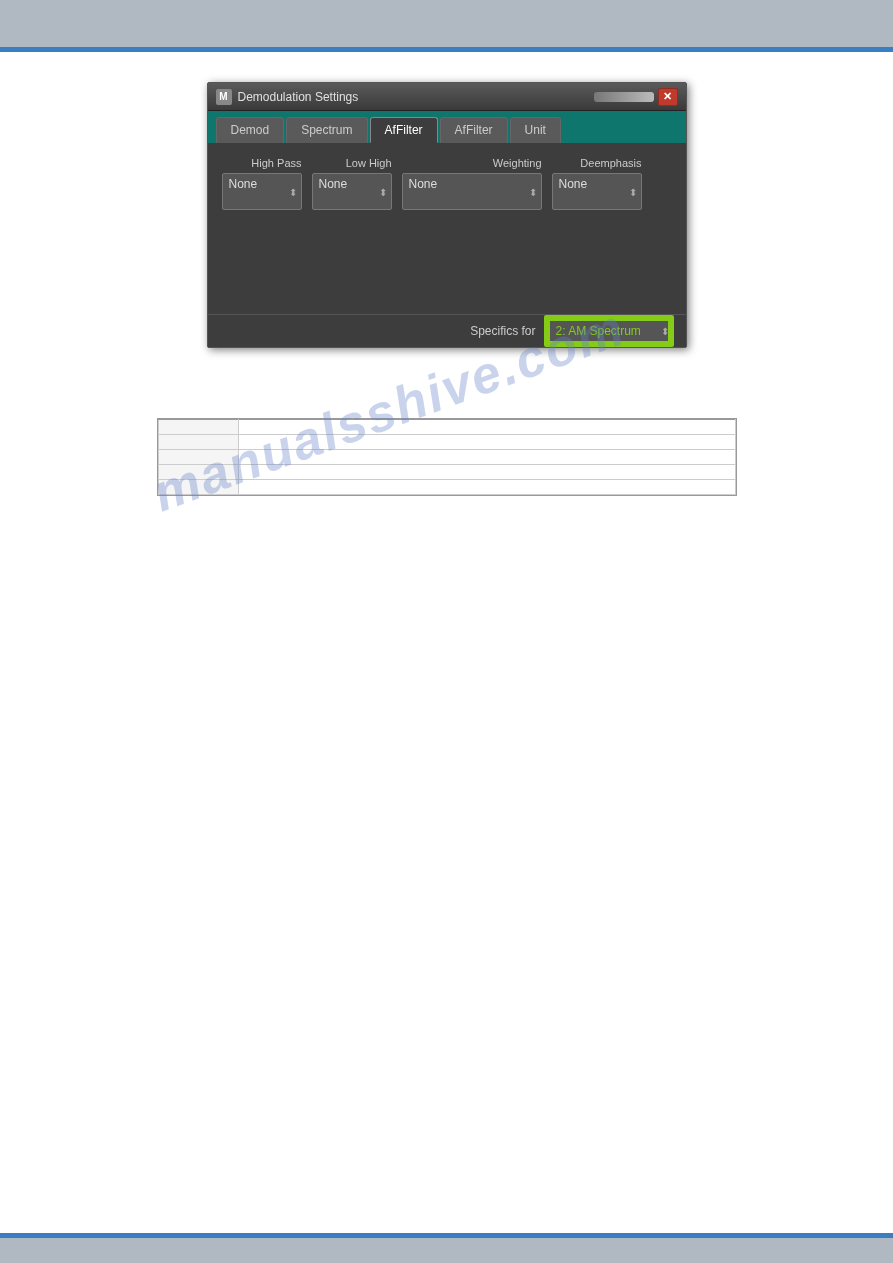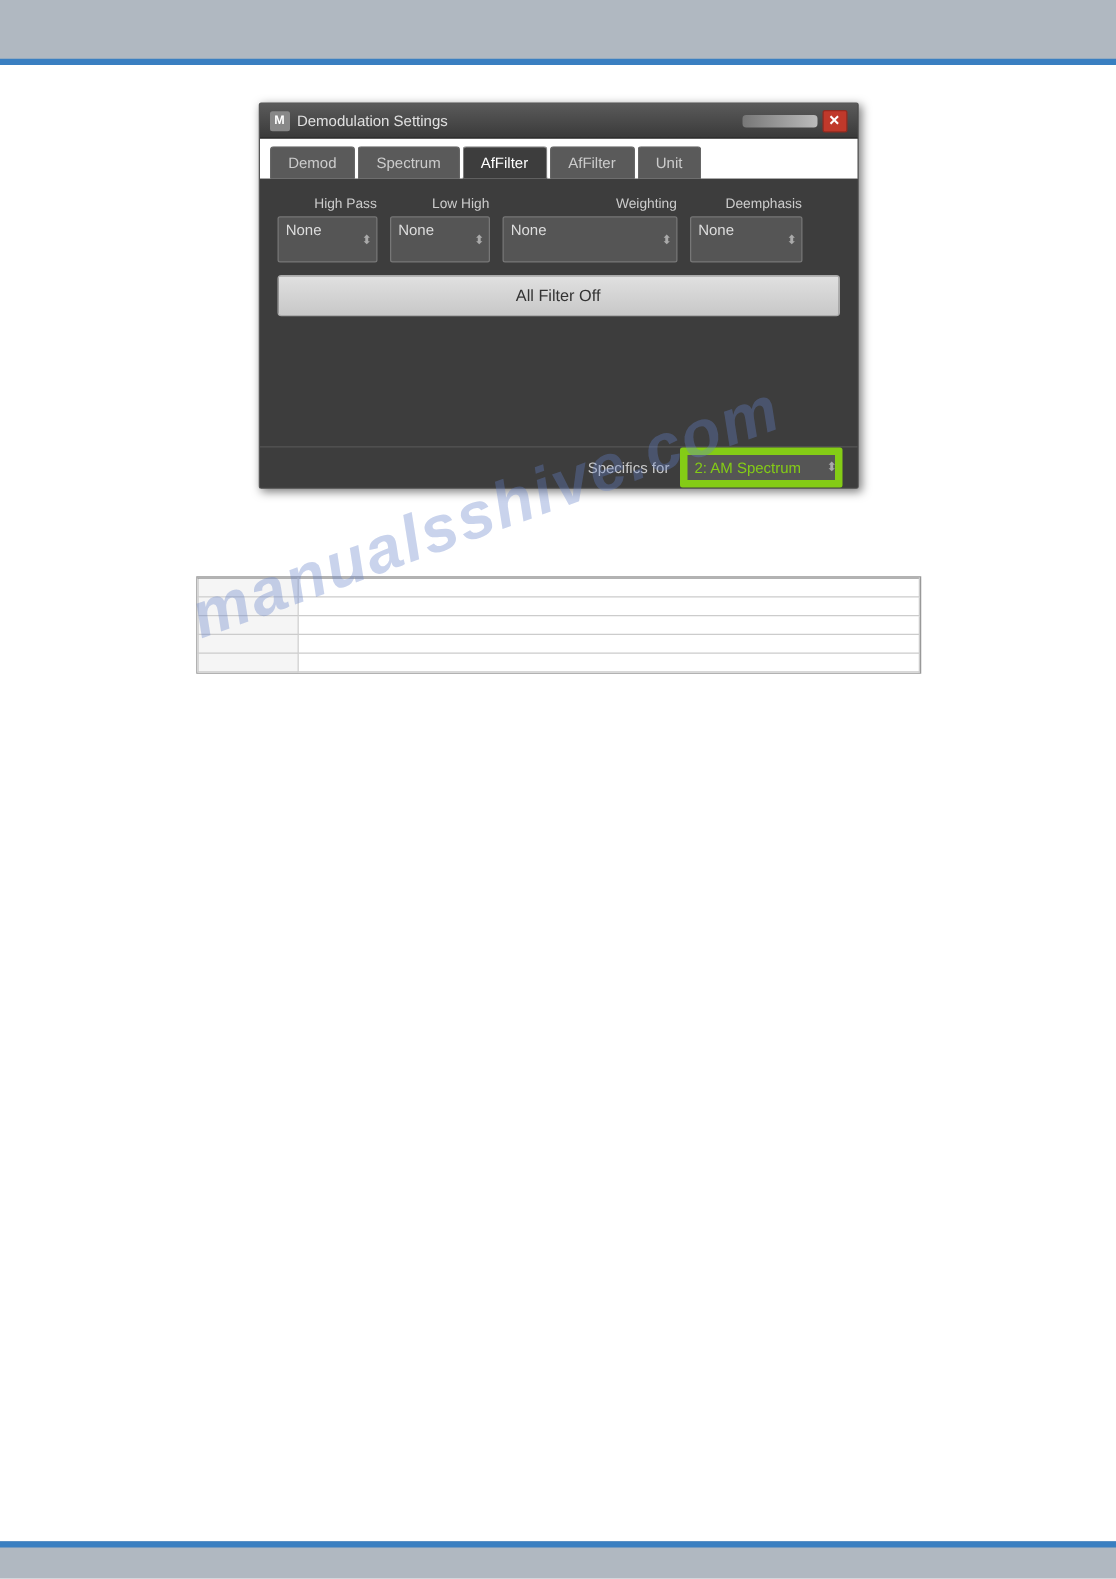--- a/index.html
+++ b/index.html
@@ -125,21 +125,21 @@
       display: flex;
       align-items: center;
       justify-content: center;
       cursor: pointer;
       font-weight: bold;
     }
 
     
     .tabs-row {
       display: flex;
-      background: #ffffff;
+      background: #0f766e;
       padding: 6px 8px 0 8px;
       gap: 2px;
     }
 
     .tab {
       padding: 5px 14px;
       background: #5a5a5a;
       color: #ccc;
       font-size: 12px;
       border-radius: 3px 3px 0 0;
@@ -408,21 +408,20 @@
               <option>None</option>
               <option>50 μs</option>
               <option>75 μs</option>
             </select>
           </div>
         </div>
 
       </div>
 
       
-      <button class="all-filter-btn">All Filter Off</button>
 
       
       <div class="dialog-spacer"></div>
 
     </div>
 
     <div class="dialog-footer">
       <span class="specifics-label">Specifics for</span>
       <div class="specifics-select-wrapper">
         <select class="specifics-select">

